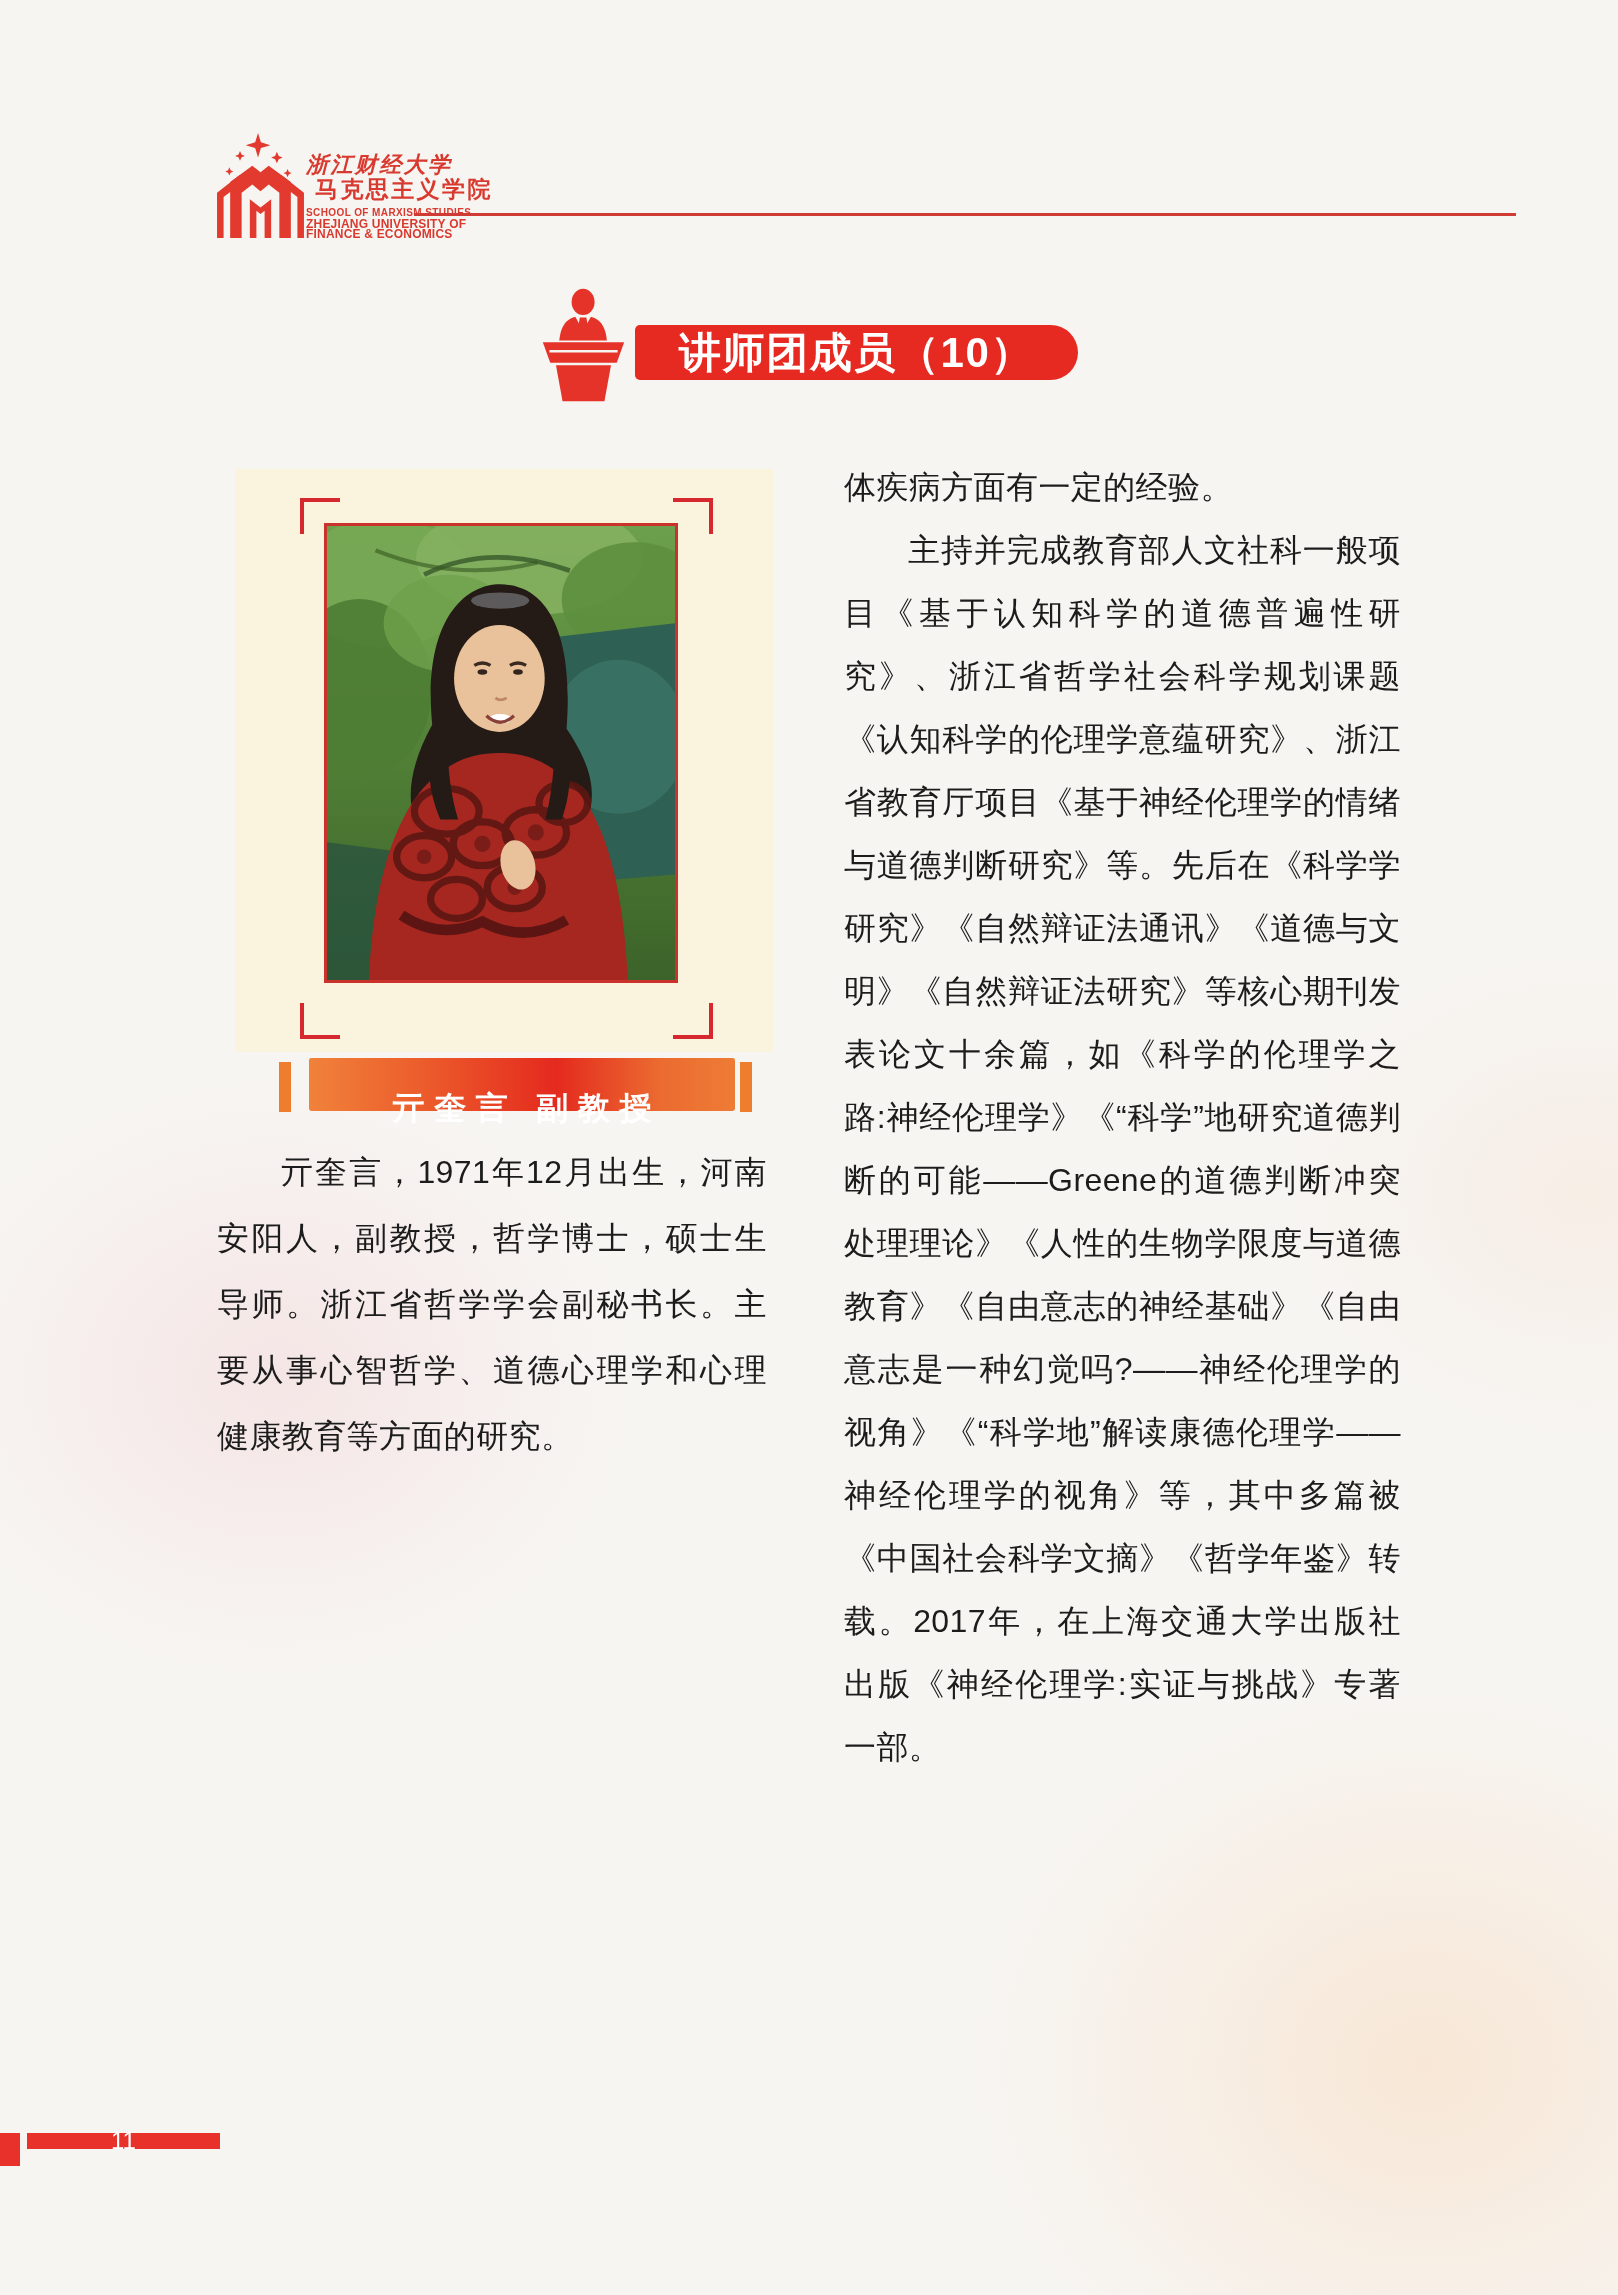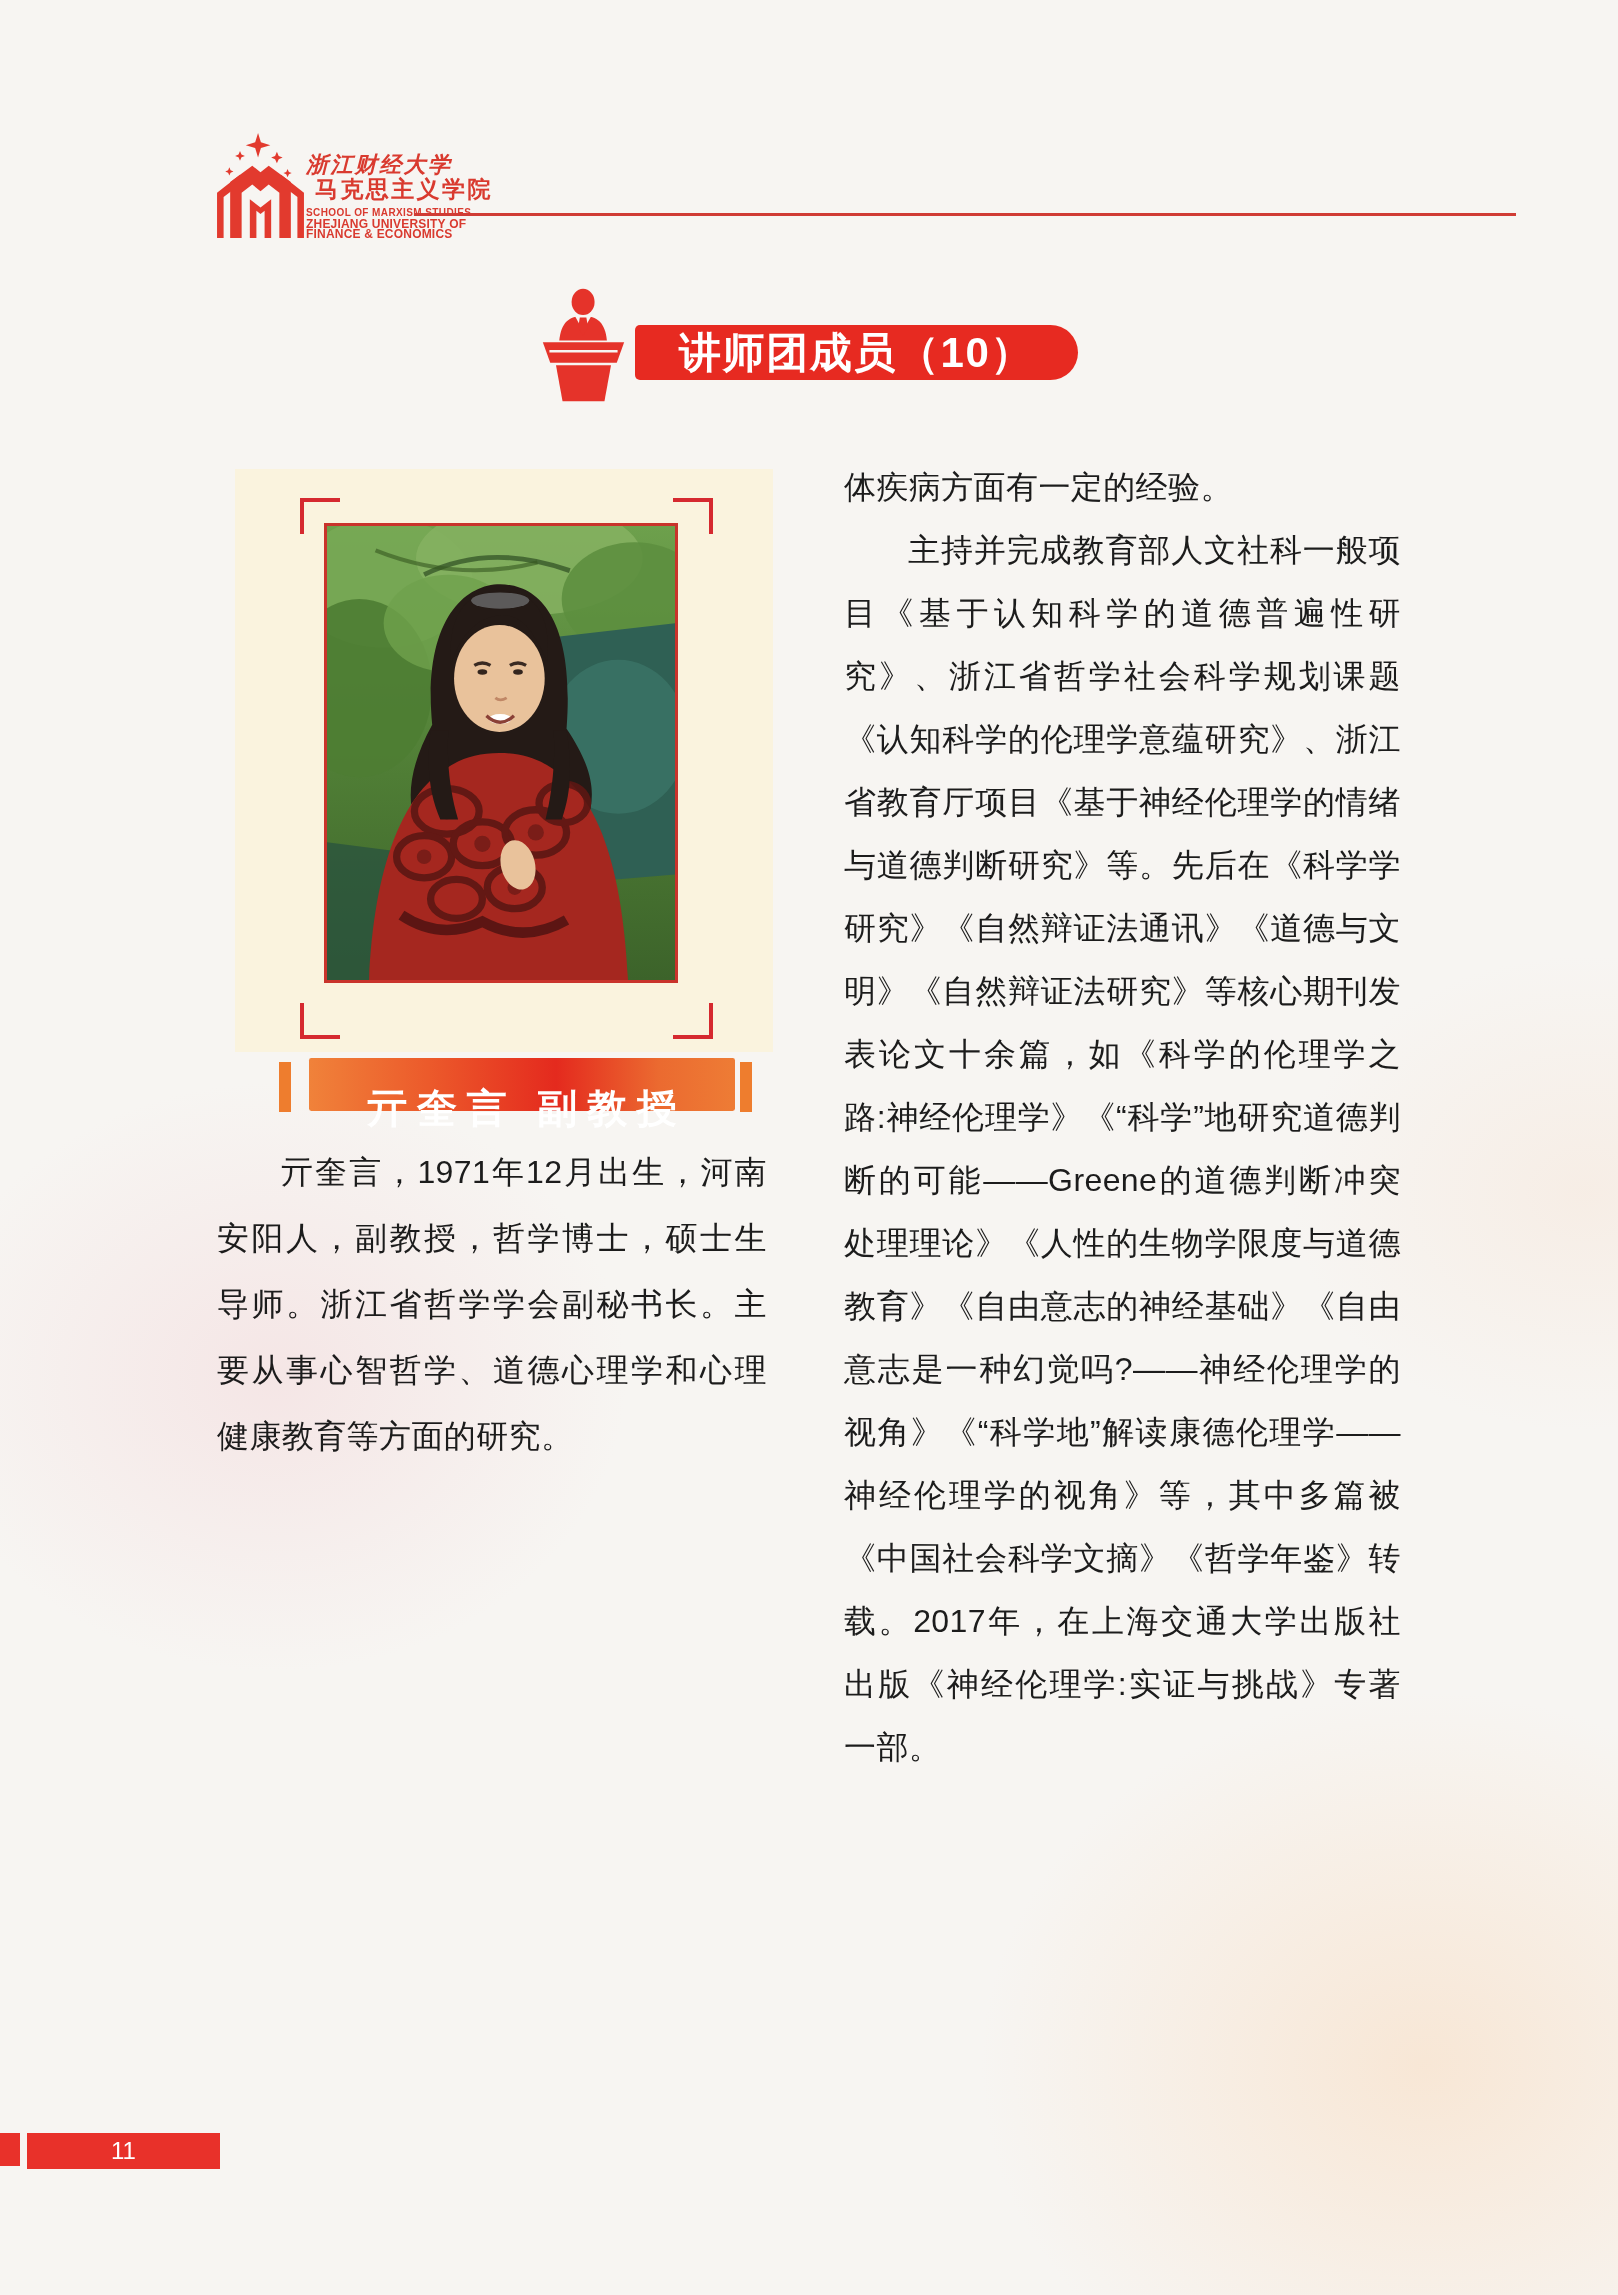--- a/index.html
+++ b/index.html
@@ -49,32 +49,32 @@
   .photo svg{display:block;width:100%;height:100%;}
   
   .name-side{position:absolute;top:1062px;width:12px;height:50px;background:#ee7d2e;}
   .name-side.left{left:279px;}
   .name-side.right{left:740px;}
   .name-banner{
     position:absolute;left:309px;top:1058px;width:426px;height:53px;border-radius:2.4px;
     background:linear-gradient(90deg,#f0823a 0%,#ec5a2b 28%,#e42a1e 58%,#eb6a30 82%,#ee7c35 100%);
     display:flex;align-items:center;justify-content:center;
   }
-  .name-banner span{color:#fff;font-size:40px;font-weight:bold;letter-spacing:9.7px;text-indent:9.7px;margin-top:48px;}
+  .name-banner span{color:#fff;font-size:32px;font-weight:bold;letter-spacing:9.7px;text-indent:9.7px;margin-top:48px;}
   
   .col{position:absolute;color:#1c1c1c;}
   .col p{margin:0;font-size:32px;line-height:66px;text-align:justify;text-indent:2em;letter-spacing:0.4px;}
   .col-left{left:217px;top:1139px;width:550px;}
   .col-right{left:844px;top:456px;width:557px;}
   .col-right p{line-height:63px;}
   .col p.no-indent{text-indent:0;}
   
   .pagebar-nub{position:absolute;left:0;top:2133px;width:20px;height:33px;background:#e8312a;}
   .pagebar{
-    position:absolute;left:27px;top:2133px;width:193px;height:36px;background:#e8312a;
+    position:absolute;left:27px;top:2133px;width:193px;height:16px;background:#e8312a;
     display:flex;align-items:center;justify-content:center;
   }
   .pagebar span{color:#fff;font-size:24px;line-height:24px;}
 </style>
 </head>
 <body>
 
 <div id="page">
 
   <svg class="logo-mark" viewBox="0 0 130 150" xmlns="http://www.w3.org/2000/svg" aria-hidden="true">

